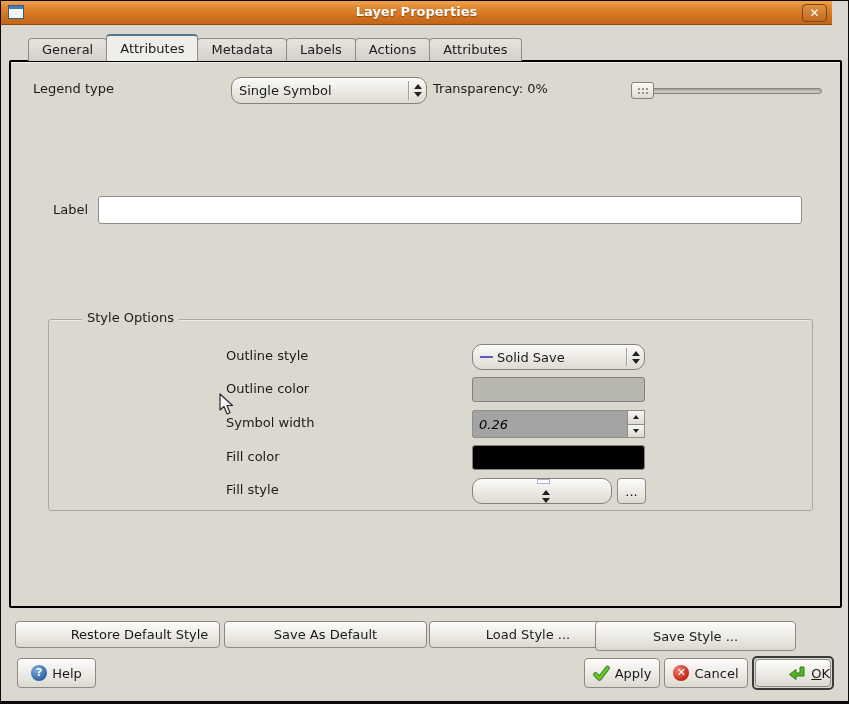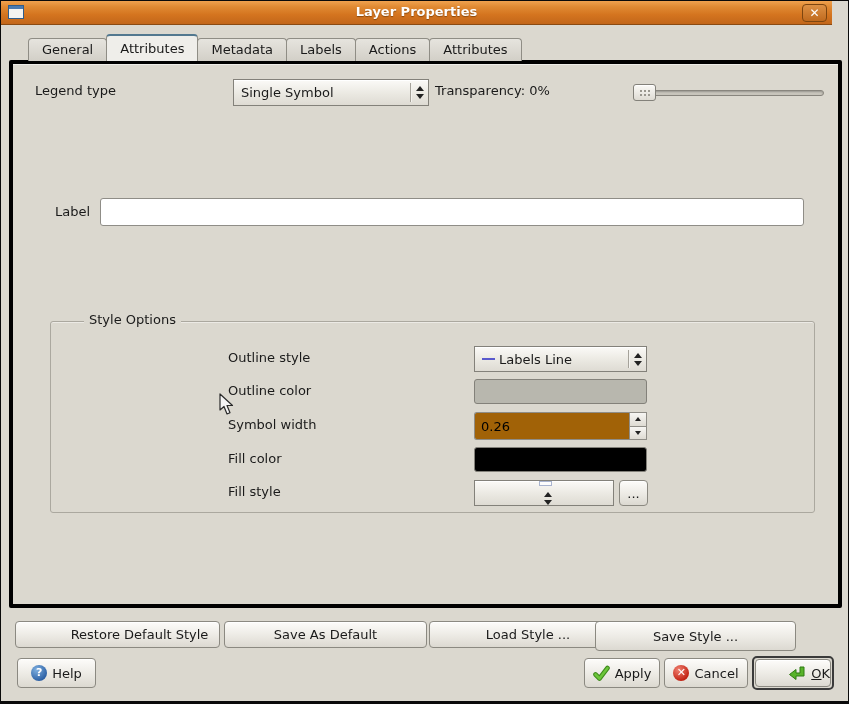--- a/index.html
+++ b/index.html
@@ -50,32 +50,32 @@
     height:27px; line-height:25px;
     background:#efeeea;
     border-top:2px solid #52788f;
     position:relative; z-index:4;
   }
 
   
   .frame {
     position:absolute; left:8px; top:59px; width:833px; height:548px;
     background:#dbd8cf;
-    border:4px solid #000000; border-radius:2px;
+    border:2px solid #000000; border-radius:2px;
     box-shadow:inset 0 1px 0 #eeede8;
     z-index:2;
   }
 
   .flabel { position:absolute; white-space:nowrap; }
 
   
   .combo {
     position:absolute; display:flex; align-items:center;
     background:linear-gradient(#fbfaf7, #e9e7e0 60%, #dedbd3);
-    border:1px solid #83817a; border-radius:0;
+    border:1px solid #83817a; border-radius:10px;
     box-shadow:inset 0 1px 0 #ffffff;
     padding-left:7px; cursor:default;
   }
   .combo-text { flex:1; white-space:nowrap; overflow:hidden; }
   .combo-sep { width:1px; align-self:stretch; margin:3px 0; background:#a5a29a; box-shadow:1px 0 0 #f4f3ef; }
   .combo-arrows { width:17px; display:flex; flex-direction:column; align-items:center; justify-content:center; gap:3px; }
   .arr-up   { width:0; height:0; border-left:4px solid transparent; border-right:4px solid transparent; border-bottom:5px solid #222; }
   .arr-down { width:0; height:0; border-left:4px solid transparent; border-right:4px solid transparent; border-top:5px solid #222; }
   .mini-line { width:13px; height:2px; margin-right:4px; }
   .mini-rect { width:13px; height:7px; margin-right:4px; background:#fdfdfd; border:1px solid #a9b4cf; }
@@ -91,23 +91,23 @@
   .btn-abs { position:absolute; }
 
   
   .text-input {
     position:absolute; background:#ffffff;
     border:1px solid #8f8d87; border-radius:3px;
     font-family:"DejaVu Sans", sans-serif; font-size:13px; padding:0 5px; color:#1a1a1a;
   }
   .spinbox { position:absolute; display:flex; }
   .spin-field {
-    flex:1; background:#a16207; border:1px solid #8f8d87; border-right:none;
+    flex:1; background:#a3a3a3; border:1px solid #8f8d87; border-right:none;
     border-radius:3px 0 0 3px; font-family:"DejaVu Sans", sans-serif; font-size:13px;
-    padding:0 6px; width:100%;
+    padding:0 6px; width:100%;font-style:italic;
   }
   .spin-btns { width:18px; display:flex; flex-direction:column; }
   .spin-btn {
     flex:1; background:linear-gradient(#f7f6f3, #dedbd3);
     border:1px solid #8f8d87; display:flex; align-items:center; justify-content:center;
   }
   .spin-btn + .spin-btn { border-top:none; }
   .spin-btn .arr-up { border-left-width:3.5px; border-right-width:3.5px; border-bottom-width:4.5px; }
   .spin-btn .arr-down { border-left-width:3.5px; border-right-width:3.5px; border-top-width:4.5px; }
 
@@ -204,21 +204,21 @@
 
     <div class="flabel" style="left:42px; top:140px;">Label</div>
     <input class="text-input" style="left: 87px; top: 134px; width: 704px; height: 28px;" value="">
 
     <div class="groupbox" style="left:37px; top:257px; width:765px; height:192px;">
       <span class="groupbox-title">Style Options</span>
 
       <div class="flabel" style="left:177px; top:28px;">Outline style</div>
       <div class="combo" style="left:423px; top:24px; width:173px; height:26px;">
         <span class="mini-line" style="background: rgb(90, 90, 205);"></span>
-        <span class="combo-text">Labels Line</span>
+        <span class="combo-text">Solid Save</span>
         <span class="combo-sep"></span>
         <span class="combo-arrows">
           <span class="arr-up"></span>
             <span class="arr-down"></span>
         </span>
       </div>
 
       <div class="flabel" style="left:177px; top:61px;">Outline color</div>
       <div class="color-btn" style="left: 423px; top: 57px; width: 173px; height: 25px; background: rgb(184, 183, 174);"></div>
 

